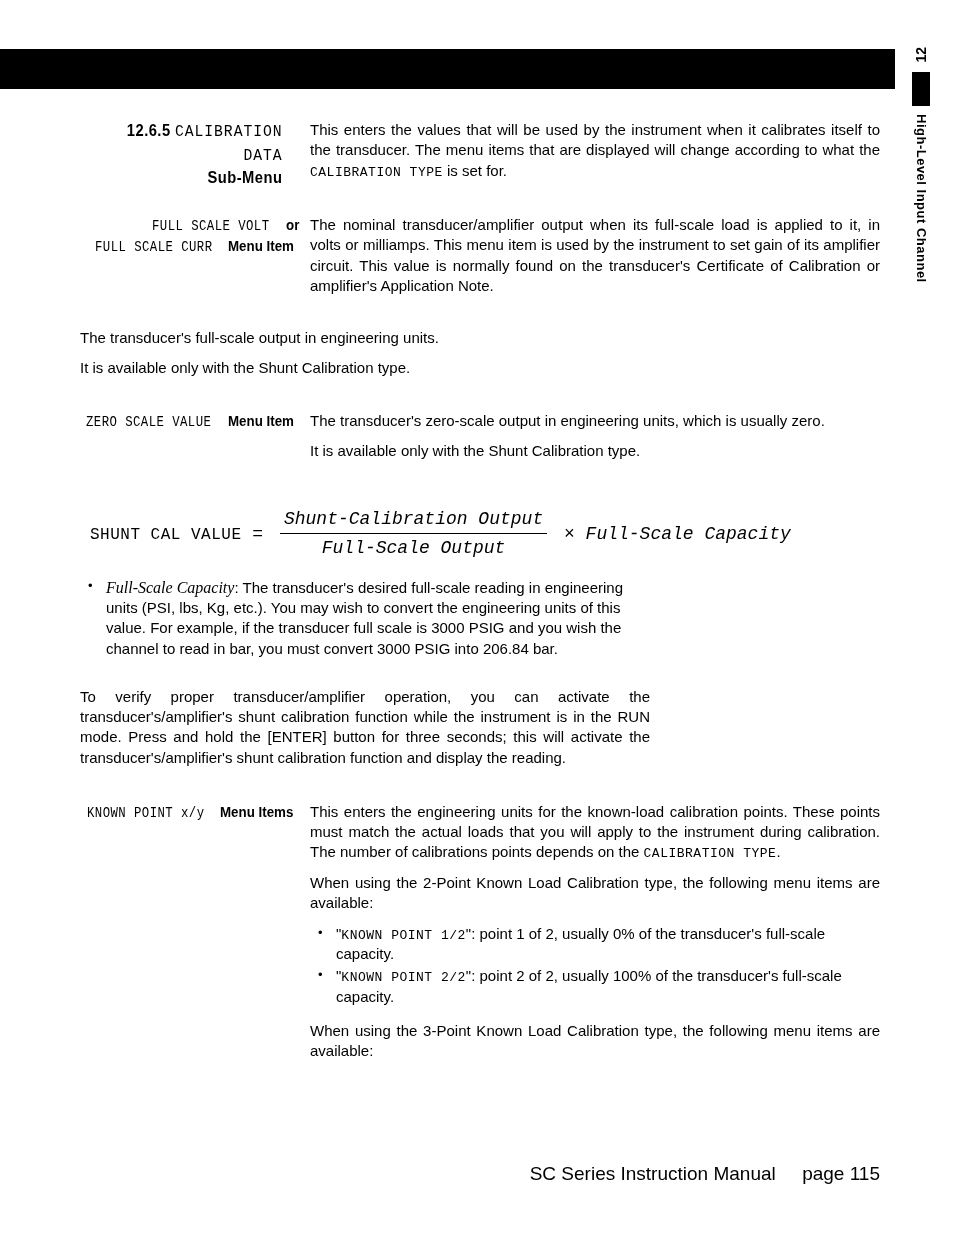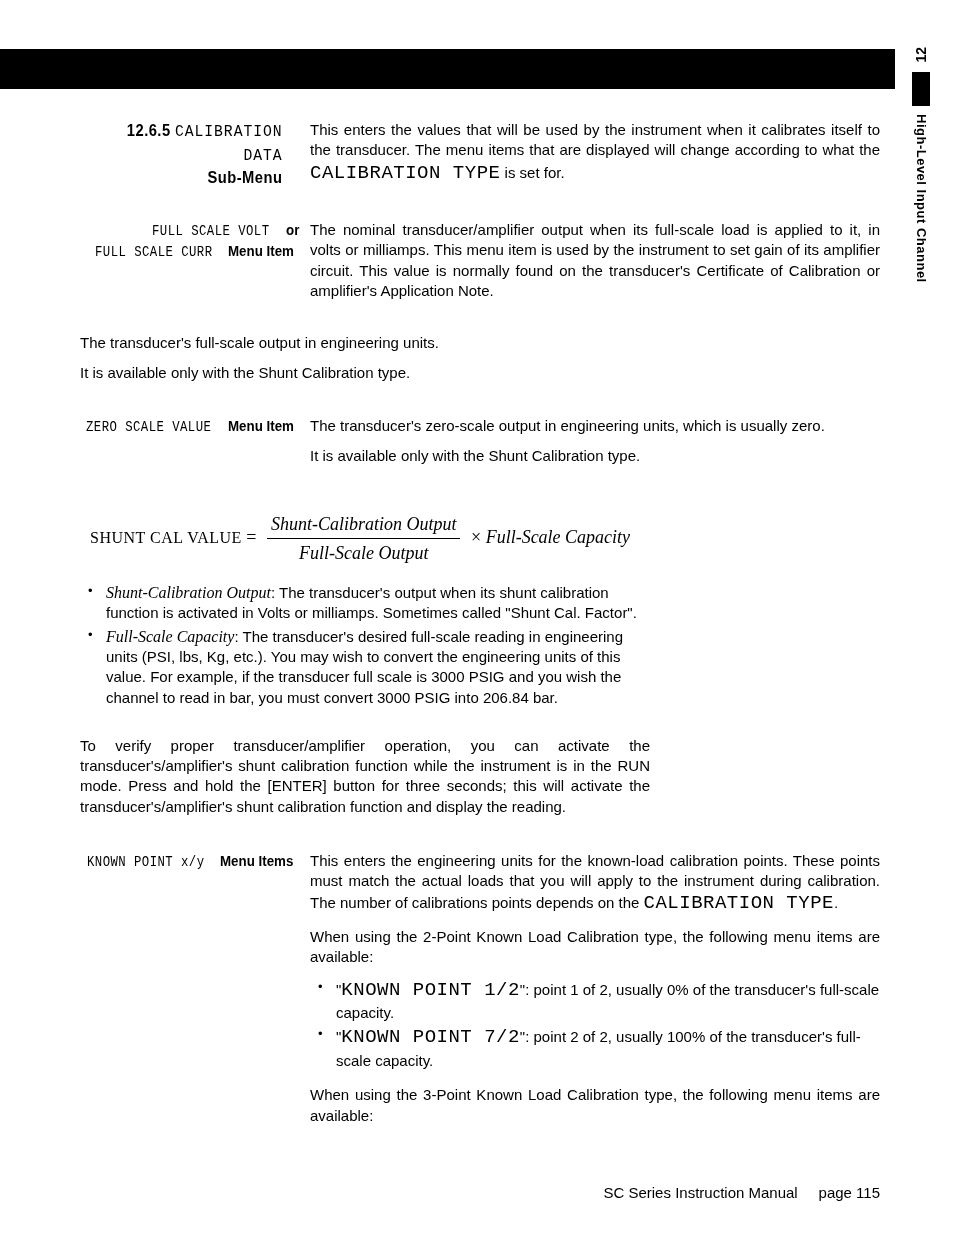--- a/index.html
+++ b/index.html
@@ -98,24 +98,24 @@
     font-weight: bold;
     font-size: 14.5px;
     transform: scaleX(0.92);
     transform-origin: left;
     display: inline-block;
   }
   .mono {
     font-family: "Arial Narrow", "Courier New", monospace;
     font-stretch: condensed;
     letter-spacing: 0.5px;
-    font-size: 19px;
+    font-size: 13px;
   }
   .formula {
-    font-family: Liberation Serif, serif;
+    font-family: Liberation Mono, monospace;
     font-size: 18px;
     text-align: left;
     margin: 14px 0 16px 10px;
     white-space: nowrap;
   }
   .formula .lhs {
     font-size: 16px;
     letter-spacing: 0.5px;
   }
   .formula .frac {
@@ -153,25 +153,25 @@
     top: 0;
     font-size: 13px;
   }
   .ital {
     font-style: italic;
     font-family: "Times New Roman", Times, serif;
     font-size: 16px;
   }
   .footer {
     position: absolute;
-    bottom: 32px;
+    bottom: 48px;
     left: 0;
     width: 880px;
     text-align: right;
-    font-size: 15px;
+    font-size: 19px;
   }
   .spacer-sm { height: 6px; }
   .spacer-md { height: 20px; }
 </style>
 </head>
 <body>
 
 <div class="blackbar"></div>
 
 <div class="side-tab">
@@ -217,38 +217,37 @@
       <div class="rcol">
         <p>The transducer's zero-scale output in engineering units, which is usually zero.</p>
         <p>It is available only with the Shunt Calibration type.</p>
       </div>
     </div>
     <div style="height: 12px;"></div>
     <div class="row">
       <div class="rcol">
         <div class="formula"><span class="lhs">SHUNT CAL VALUE</span><span>  =  </span><span class="frac"><div class="top">Shunt-Calibration Output</div><div class="bot">Full-Scale Output</div></span><span> × </span><span class="tail">Full-Scale Capacity</span></div>
         <ul>
-          <li><span class="ital">Shunt-Calibration Output</span><span>: The transducer's output when its shunt calibration function is activated in Volts or milliamps. Sometimes called "Shunt Cal. Factor".</span></li>
           <li><span class="ital">Full-Scale Capacity</span><span>: The transducer's desired full-scale reading in engineering units (PSI, lbs, Kg, etc.).  You may wish to convert the engineering units of this value.  For example, if the transducer full scale is 3000 PSIG and you wish the channel to read in bar, you must convert 3000 PSIG into 206.84 bar.</span></li>
         </ul>
         <div class="spacer-md"></div>
         <p>To verify proper transducer/amplifier operation, you can activate the transducer's/amplifier's shunt calibration function while the instrument is in the RUN mode. Press and hold the [ENTER] button for three seconds; this will activate the transducer's/amplifier's  shunt calibration function and display the reading.</p>
       </div>
     </div>
     <div style="height: 14px;"></div>
     <div class="row">
       <div class="lcol">
         <div><span class="menulabel">KNOWN POINT x/y</span><span class="menubold"> Menu Items</span></div>
       </div>
       <div class="rcol">
         <p><span>This enters the engineering units for the known-load calibration points.  These points must match the actual loads that you will apply to the instrument during calibration.  The number of calibrations points depends on the </span><span class="mono">CALIBRATION TYPE</span><span>.</span></p>
         <p>When using the 2-Point Known Load Calibration type, the following menu items are available:</p>
         <ul>
           <li><span>"</span><span class="mono">KNOWN POINT 1/2</span><span>": point 1 of 2, usually 0% of the transducer's full-scale capacity.</span></li>
-          <li><span>"</span><span class="mono">KNOWN POINT 7/2</span><span>":  point 2 of 2, usually 100% of the transducer's full-scale capacity.</span></li>
+          <li><span>"</span><span class="mono">KNOWN POINT 2/2</span><span>":  point 2 of 2, usually 100% of the transducer's full-scale capacity.</span></li>
         </ul>
         <div class="spacer-sm"></div>
         <p>When using the 3-Point Known Load Calibration type, the following menu items are available:</p>
       </div>
     </div>
   </div>
 
 <div class="footer">
   <span>SC Series Instruction Manual</span>
   &nbsp;&nbsp;&nbsp;

